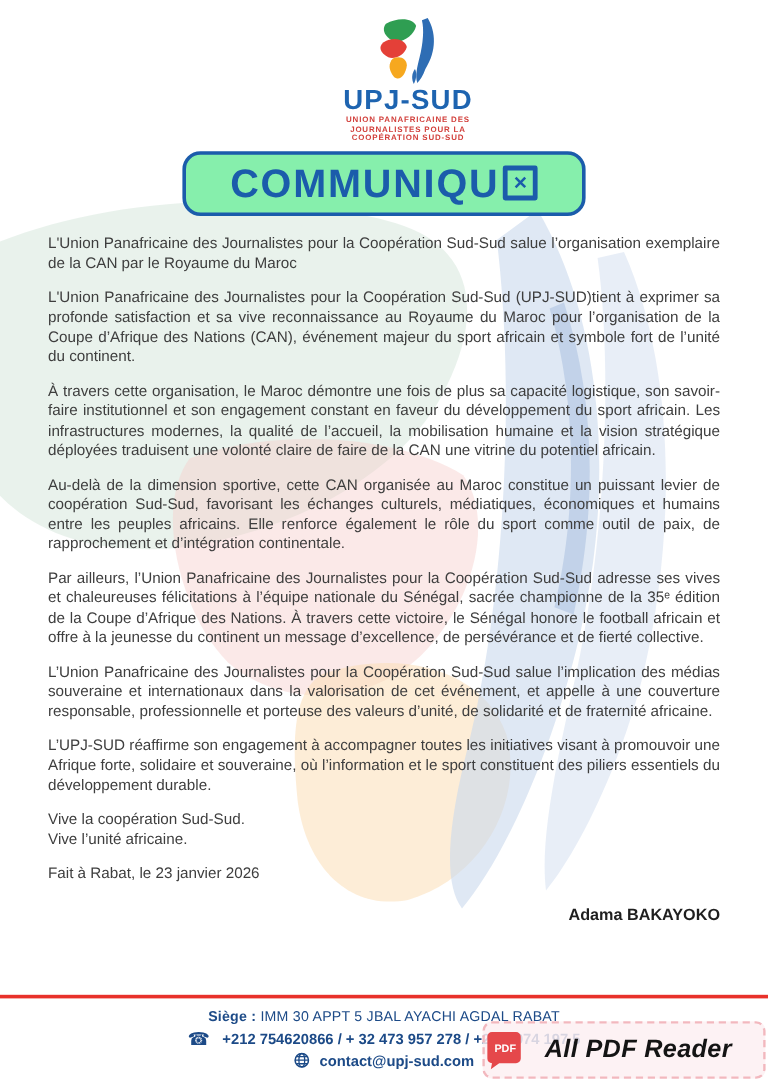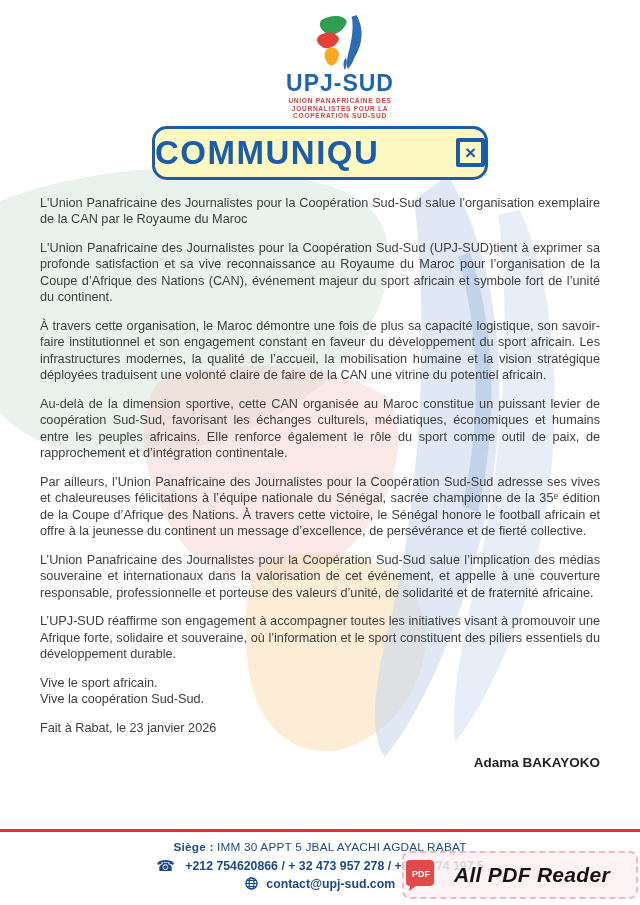--- a/index.html
+++ b/index.html
@@ -9,21 +9,21 @@
   .bg-shapes{position:absolute;left:0;top:0;z-index:0;}
   
   .header{position:relative;z-index:1;text-align:center;padding-top:13px;padding-left:40px;}
   .logo-icon{display:block;margin:0 auto;}
   .wordmark{font-size:23px;font-weight:bold;color:#1e64b0;letter-spacing:1px;line-height:24px;}
   .tagline{margin-top:2px;font-size:6.6px;font-weight:bold;color:#d2403c;
            letter-spacing:.7px;line-height:7.6px;}
   
   .title-box{position:relative;z-index:1;width:330px;height:48px;margin:6px auto 0;
              border:3px solid #1b5cab;border-radius:15px;display:flex;align-items:center;
-             justify-content:space-between;background:#fef9c3;}
+             justify-content:center;background:#86efac;}
   .title-text{font-size:33px;font-weight:bold;color:#1b5cab;letter-spacing:1.5px;}
   .missing-glyph{display:inline-flex;align-items:center;justify-content:center;
                  width:21px;height:21px;border:4px solid #1b5cab;border-radius:2px;
                  margin-left:3px;font-size:19px;font-weight:bold;color:#1b5cab;line-height:1;}
   
   .content{position:relative;z-index:1;margin:15px 40px 0;color:#3e3e3e;
            font-size:12.7px;line-height:16.5px;text-align:justify;}
   .content p{margin:0 0 12px;}
   .slogans div{text-align:left;}
   .dateline{margin-top:12px;text-align:left;}
@@ -94,22 +94,22 @@
   <div class="content">
     <p>L'Union Panafricaine des Journalistes pour la Coopération Sud-Sud salue l’organisation exemplaire de la CAN par le Royaume du Maroc</p>
     <p>L'Union Panafricaine des Journalistes pour la Coopération Sud-Sud (UPJ-SUD)tient à exprimer sa profonde satisfaction et sa vive reconnaissance au Royaume du Maroc pour l’organisation de la Coupe d’Afrique des Nations (CAN), événement majeur du sport africain et symbole fort de l’unité du continent.</p>
     <p>À travers cette organisation, le Maroc démontre une fois de plus sa capacité logistique, son savoir-faire institutionnel et son engagement constant en faveur du développement du sport africain. Les infrastructures modernes, la qualité de l’accueil, la mobilisation humaine et la vision stratégique déployées traduisent une volonté claire de faire de la CAN une vitrine du potentiel africain.</p>
     <p>Au-delà de la dimension sportive, cette CAN organisée au Maroc constitue un puissant levier de coopération Sud-Sud, favorisant les échanges culturels, médiatiques, économiques et humains entre les peuples africains. Elle renforce également le rôle du sport comme outil de paix, de rapprochement et d’intégration continentale.</p>
     <p>Par ailleurs, l’Union Panafricaine des Journalistes pour la Coopération Sud-Sud adresse ses vives et chaleureuses félicitations à l’équipe nationale du Sénégal, sacrée championne de la 35ᵉ édition de la Coupe d’Afrique des Nations. À travers cette victoire, le Sénégal honore le football africain et offre à la jeunesse du continent un message d’excellence, de persévérance et de fierté collective.</p>
     <p>L’Union Panafricaine des Journalistes pour la Coopération Sud-Sud salue l’implication des médias souveraine et internationaux dans la valorisation de cet événement, et appelle à une couverture responsable, professionnelle et porteuse des valeurs d’unité, de solidarité et de fraternité africaine.</p>
     <p>L’UPJ-SUD réaffirme son engagement à accompagner toutes les initiatives visant à promouvoir une Afrique forte, solidaire et souveraine, où l’information et le sport constituent des piliers essentiels du développement durable.</p>
 
     <div class="slogans">
-      <div>Vive le sport africain.</div>
       <div>Vive la coopération Sud-Sud.</div>
+      <div>Vive l’unité africaine.</div>
     </div>
 
     <div class="dateline">Fait à Rabat, le 23 janvier 2026</div>
 
     <div class="signature">
       <div>Adama BAKAYOKO</div>
     </div>
   </div>
 
   <div class="footer">

